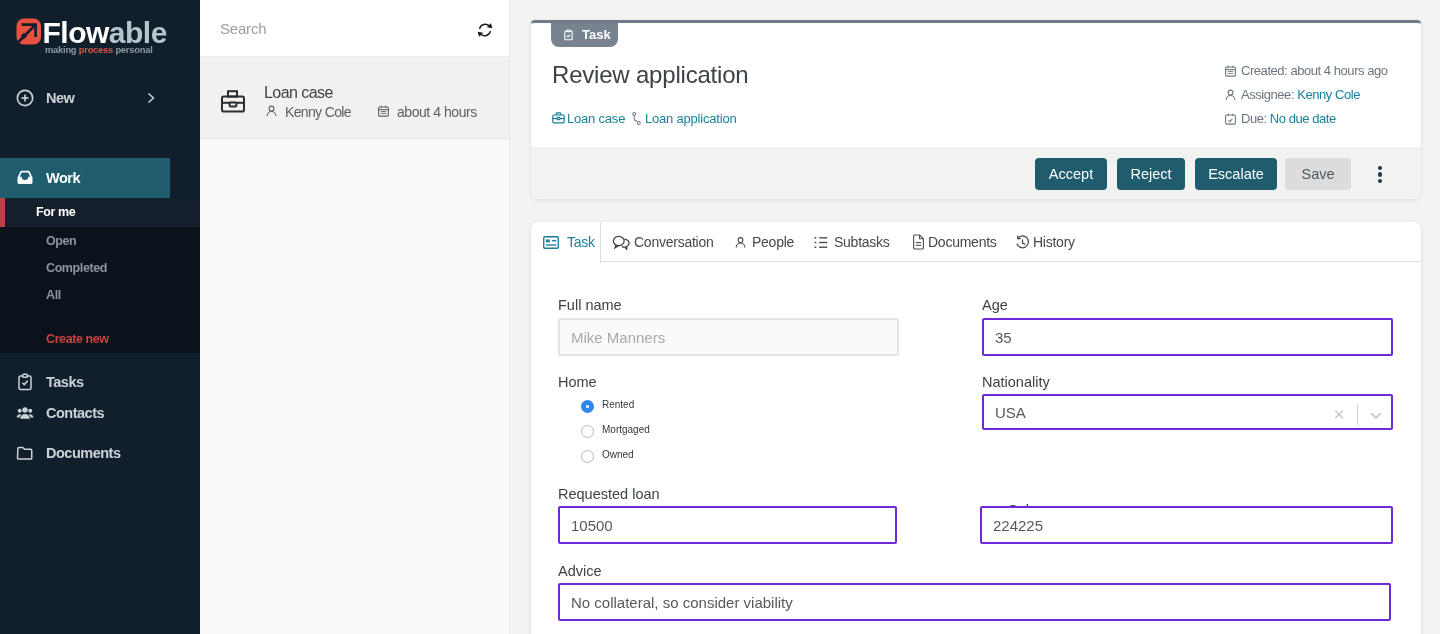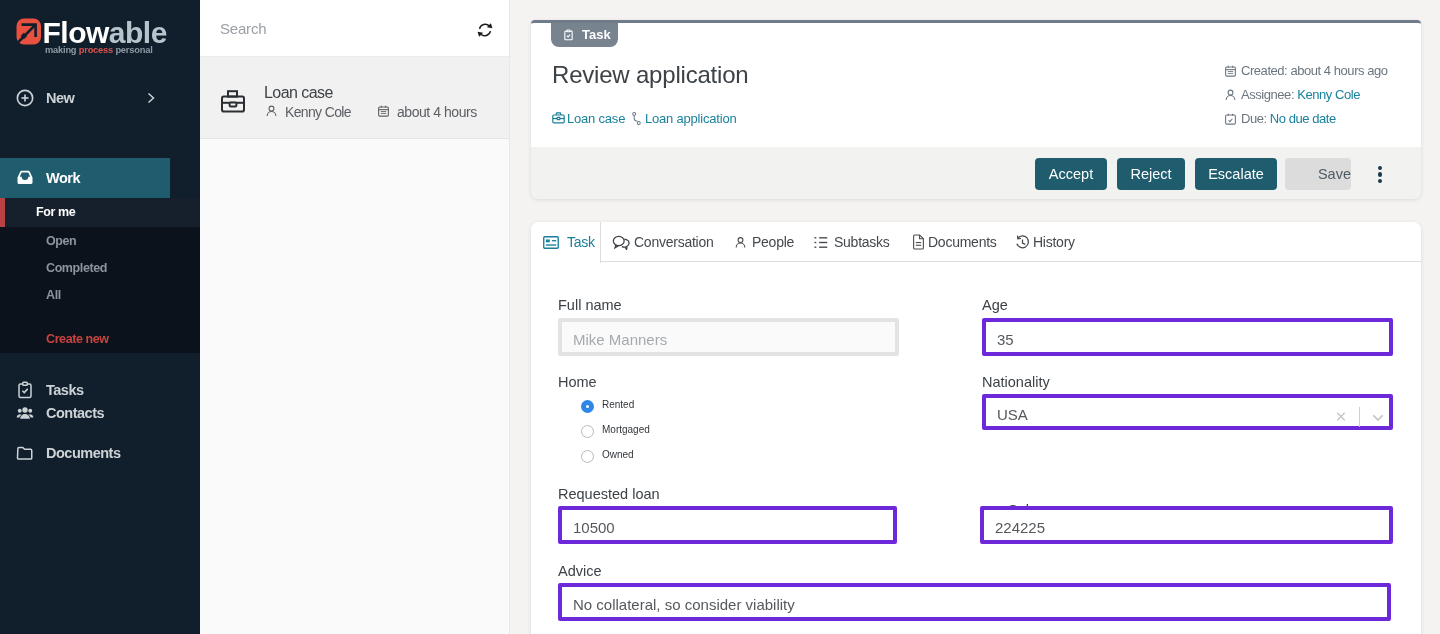--- a/index.html
+++ b/index.html
@@ -23,30 +23,30 @@
   
   .card1 { left:531px; top:20px; width:890px; height:179px; background:#fff; border-top:3px solid #6f7b88; border-radius:4px 4px 8px 8px; box-shadow:0 1px 4px rgba(0,0,0,0.10); }
   .badge { position:absolute; left:20px; top:0px; width:67px; height:24px; background:#788390; border-radius:0 0 8px 8px; color:#fff; font-size:13px; font-weight:700; }
   .title { position:absolute; left:21px; top:40px; font-size:24px; line-height:24px; color:#3d4247; letter-spacing:-0.2px; white-space:nowrap; }
   .crumbs { position:absolute; left:21px; top:88px; height:16px; font-size:13px; letter-spacing:-0.2px; color:#19829c; }
   .meta { position:absolute; left:693px; top:0; font-size:13px; letter-spacing:-0.45px; color:#6b7680; }
   .meta-row { position:absolute; left:0; height:16px; white-space:nowrap; }
   .meta a, .crumbs a { color:#19829c; text-decoration:none; white-space:nowrap; }
   .cardfoot { position:absolute; left:0; bottom:0; width:100%; height:52px; background:#f2f2f1; border-radius:0 0 8px 8px; }
   .btn { position:absolute; top:11px; height:32px; border-radius:4px; background:#1e5c6e; color:#fff; font-size:14.5px; text-align:center; line-height:32px; }
-  .btn.save { background:#dcdcdc; color:#4e5a63;text-align:right; }
+  .btn.save { background:#dcdcdc; color:#4e5a63; }
 
   .card2 { left:531px; top:222px; width:890px; height:420px; background:#fff; border-radius:8px 8px 0 0; box-shadow:0 1px 4px rgba(0,0,0,0.10); }
   .tabrow { position:absolute; left:0; top:0; width:100%; height:40px; border-bottom:1px solid #ddd; }
   .tab-active { position:absolute; left:0; top:0; width:70px; height:41px; background:#fff; border-right:1px solid #ddd; border-radius:8px 0 0 0; }
   .tab { position:absolute; top:0; height:40px; font-size:14px; letter-spacing:-0.25px; color:#45494d; white-space:nowrap; }
   .tab .t-label { position:absolute; top:50%; transform:translateY(-50%); }
 
   .flabel { position:absolute; font-size:14.5px; color:#3c4247; white-space:nowrap; }
-  .finput { position:absolute; height:38px; background:#fff; border:4px solid #6d28d9; border-radius:2px; font-size:15px; color:#55595d; line-height:36px; padding-left:11px; white-space:nowrap; }
+  .finput { position:absolute; height:38px; background:#fff; border:2px solid #6d28d9; border-radius:2px; font-size:15px; color:#55595d; line-height:36px; padding-left:11px; white-space:nowrap; }
   .finput.dis { background:#fafafa; border-color:#e3e3e3; color:#a6aaae; }
   .radio { position:absolute; width:13px; height:13px; border-radius:50%; background:#fff; border:1px solid #b9b9b9; }
   .radio.sel { border:none; background:#2e87e8; }
   .radio.sel::after { content:""; position:absolute; left:4.7px; top:4.7px; width:3.6px; height:3.6px; border-radius:50%; background:#fff; }
   .rlabel { position:absolute; font-size:10px; color:#33373b; }
 </style>
 </head>
 <body>
 
 <div class="abs sidebar">
@@ -81,21 +81,21 @@
   </div>
 
   <div class="submenu">
     <div class="sub-item" style="top:0px; height:29px; line-height:29px; background:#15202c; color:#fff; border-left:5px solid #b94044; padding-left:31px;">For me</div>
     <div class="sub-item" style="top:29px;">Open</div>
     <div class="sub-item" style="top:56px;">Completed</div>
     <div class="sub-item" style="top:83px;">All</div>
     <div class="sub-item" style="top:127px; color:#c8443f;">Create new</div>
   </div>
 
-  <div class="nav-item" style="top:370px;">
+  <div class="nav-item" style="top:362px;">
     <svg class="ni-icon" viewBox="0 0 24 24" fill="none" stroke="#ccd2d6" stroke-width="2">
         <rect x="4" y="4" width="16" height="18" rx="2"></rect>
         <rect x="9" y="1.5" width="6" height="4" rx="1" fill="#111f2d"></rect>
         <polyline points="8.5,13 11,15.5 15.5,10.5"></polyline>
       </svg>
     <span class="ni-label">Tasks</span>
   </div>
   <div class="nav-item" style="top:393px;">
     <svg class="ni-icon" viewBox="0 0 24 24" fill="#ccd2d6">
         <circle cx="12" cy="8" r="3.6"></circle>

